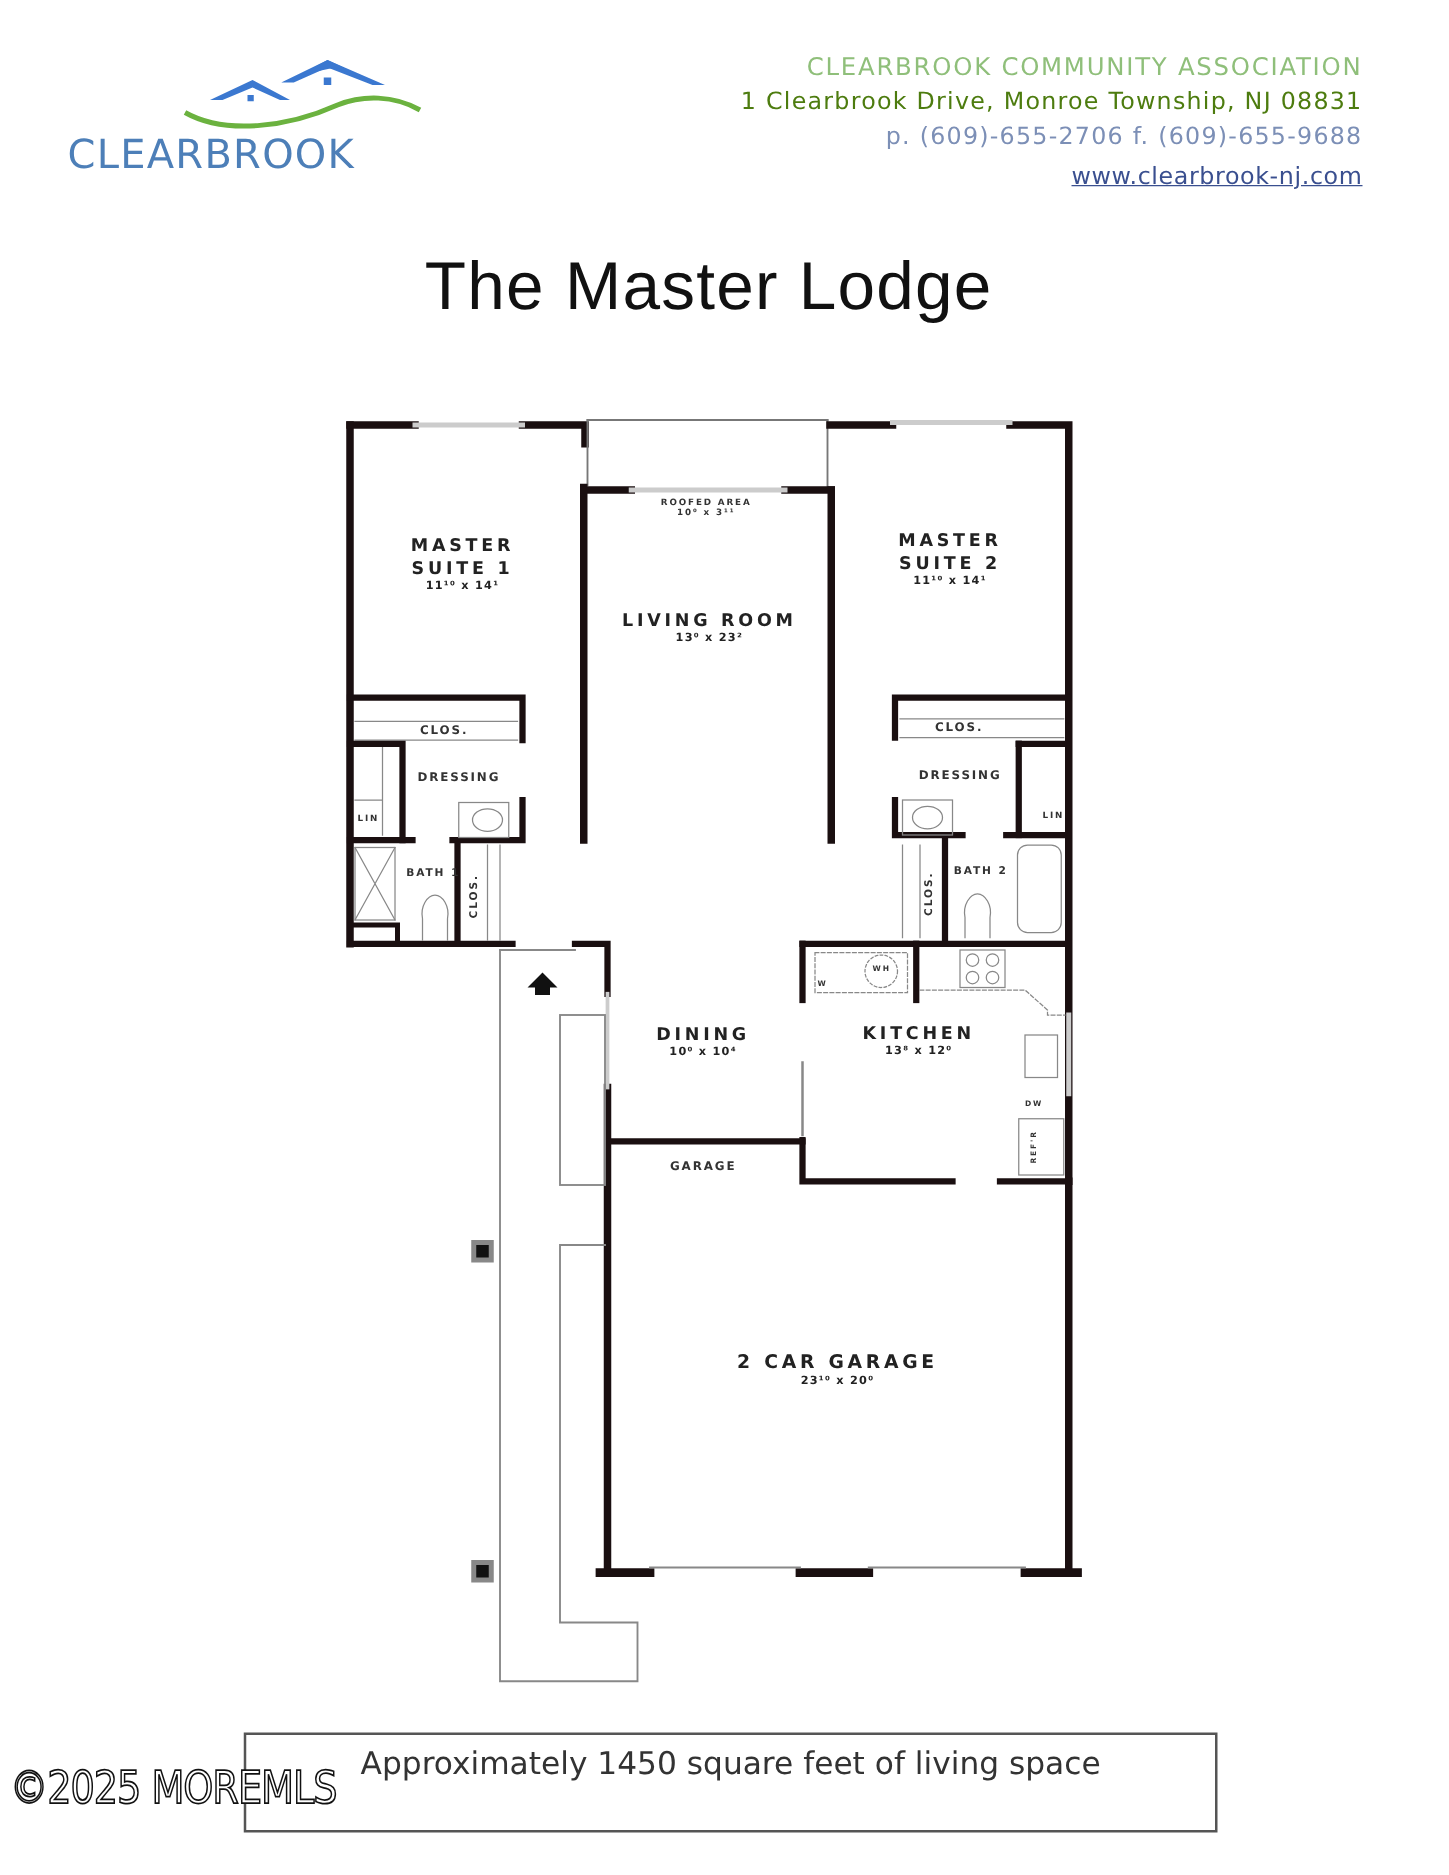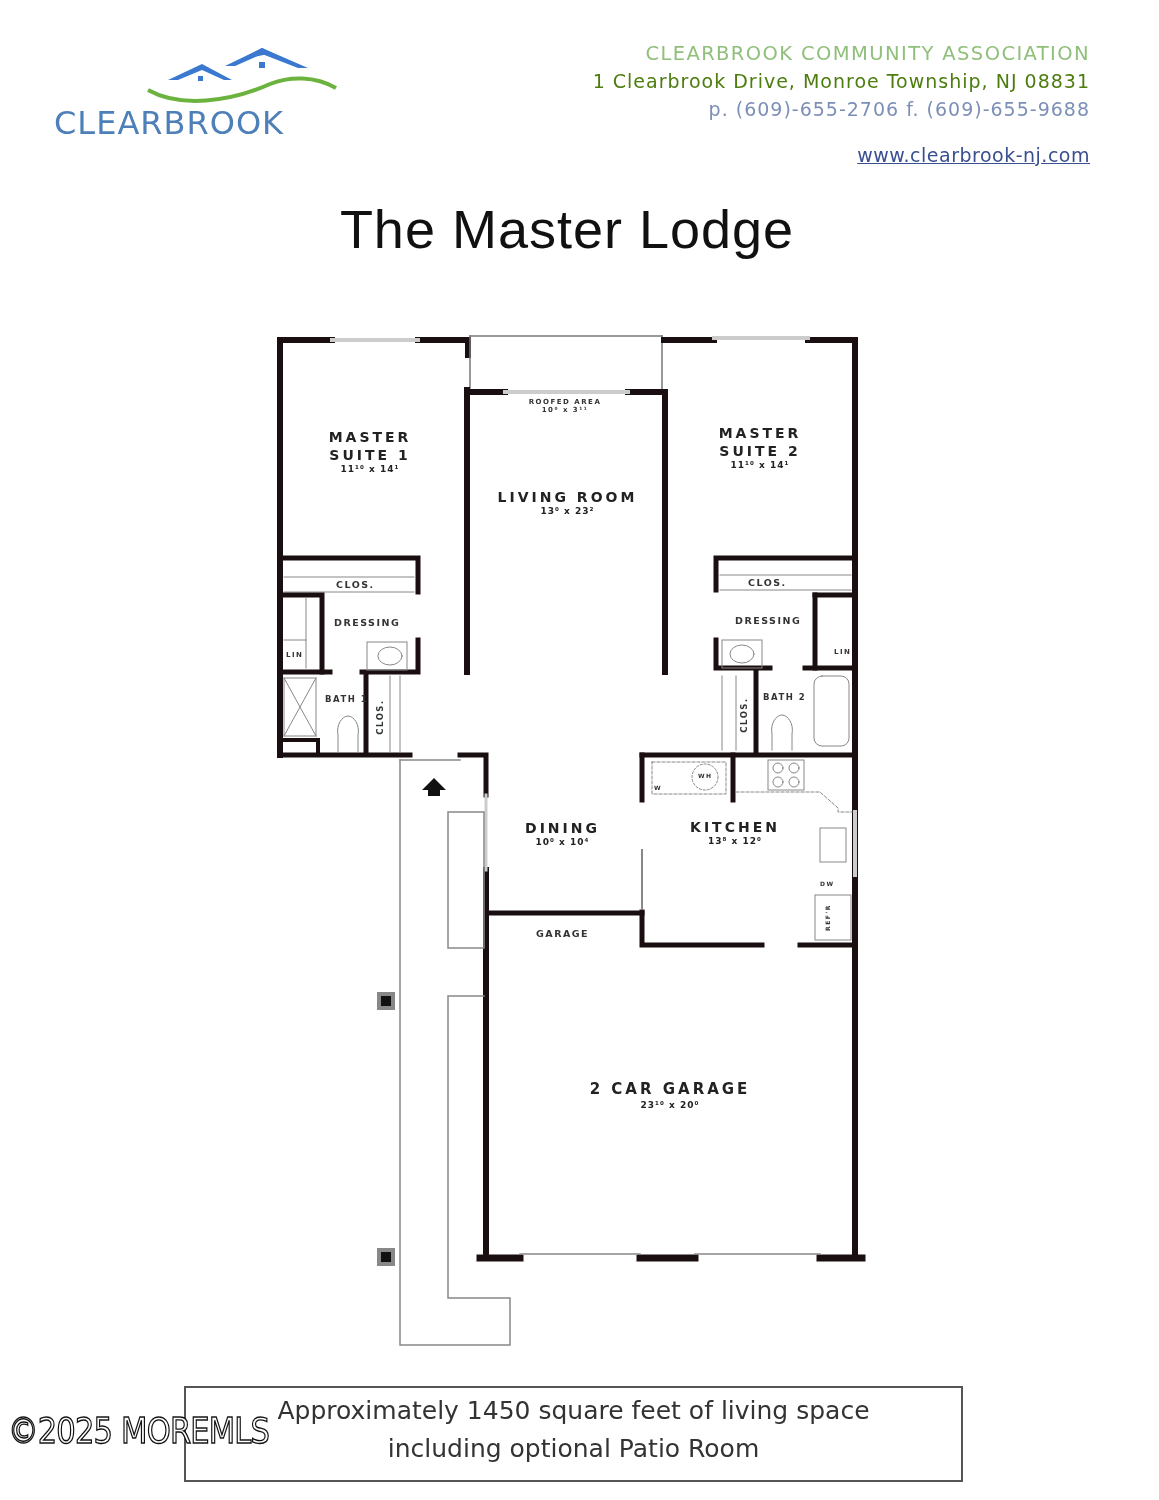--- a/index.html
+++ b/index.html
@@ -3,26 +3,26 @@
 <meta charset="utf-8">
 <style>
   html,body{margin:0;padding:0;background:#fff;}
   body{width:1159px;height:1500px;position:relative;overflow:hidden;font-family:"Liberation Sans",sans-serif;}
   .abs{position:absolute;}
   .logo-word{position:absolute;left:54px;top:104px;font-family:"DejaVu Sans",sans-serif;font-size:32px;letter-spacing:1px;color:#4d7fb8;font-weight:normal;}
   .assoc{position:absolute;right:69px;text-align:right;font-family:"DejaVu Sans",sans-serif;white-space:nowrap;}
   .assoc-name{top:42px;font-size:19.5px;letter-spacing:1.4px;color:#8fbf7a;}
   .assoc-addr{top:70px;font-size:19px;letter-spacing:1px;color:#4d7c0f;}
   .assoc-phone{top:98px;font-size:19px;letter-spacing:1px;color:#7c8fb6;}
-  .assoc-web{top:144px;font-size:19px;letter-spacing:.5px;color:#3a4f8f;text-decoration:underline;margin-left:43px;}
+  .assoc-web{top:130px;font-size:19px;letter-spacing:.5px;color:#3a4f8f;text-decoration:underline;margin-left:43px;}
   .title{position:absolute;left:0;width:1134px;top:198px;text-align:center;font-family:Liberation Sans, sans-serif;font-size:54px;color:#111;letter-spacing:1px;}
   .room-label{position:absolute;text-align:center;font-family:"DejaVu Sans",sans-serif;font-weight:bold;color:#222;letter-spacing:3px;line-height:1.3;}
   .room-dim{display:block;font-size:9px;letter-spacing:1px;font-weight:bold;}
   .small-label{position:absolute;font-family:"DejaVu Sans",sans-serif;font-weight:bold;color:#333;font-size:9.5px;letter-spacing:1.5px;}
-  .footer-box{position:absolute;left:184px;top:1386px;width:779px;height:96px;border:2px solid #555;box-sizing:border-box;}
+  .footer-box{position:absolute;left:195px;top:1386px;width:779px;height:80px;border:2px solid #555;box-sizing:border-box;}
   .footer-line{position:absolute;left:0;width:100%;text-align:center;font-family:"DejaVu Sans",sans-serif;font-size:25px;color:#333;}
   .watermark{position:absolute;left:8px;top:1410px;font-family:"DejaVu Sans",sans-serif;font-size:36px;color:#fff;-webkit-text-stroke:1.4px #111;letter-spacing:-1px;transform:scaleX(.85);transform-origin:left;}
 </style>
 </head>
 <body>
 
 <div>
   <svg class="abs" style="left:140px;top:42px" width="210" height="70" viewBox="0 0 210 70">
 
     <polygon points="28,38 62,22 92,38 84,38 62,28 38,38" fill="#3b78d0"></polygon>
@@ -192,16 +192,15 @@
 <div class="small-label" style="left:763px;top:692px;font-size:8.5px;">BATH 2</div>
 <div class="small-label" style="left:726px;top:710px;transform:rotate(-90deg);font-size:8.5px;">CLOS.</div>
 <div class="small-label" style="left:536px;top:928px;">GARAGE</div>
 <div class="small-label" style="left:698px;top:772px;font-size:6px;">WH</div>
 <div class="small-label" style="left:654px;top:784px;font-size:6px;">W</div>
 <div class="small-label" style="left:814px;top:914px;transform:rotate(-90deg);font-size:6px;">REF'R</div>
 <div class="small-label" style="left:820px;top:880px;font-size:6px;">DW</div>
 
 <div class="footer-box">
   <div class="footer-line" style="top:8px;">Approximately 1450 square feet of living space</div>
-  <div class="footer-line" style="top:46px;">including optional Patio Room</div>
 </div>
 
 <div class="watermark">©2025 MOREMLS</div>
 
 </body></html>

